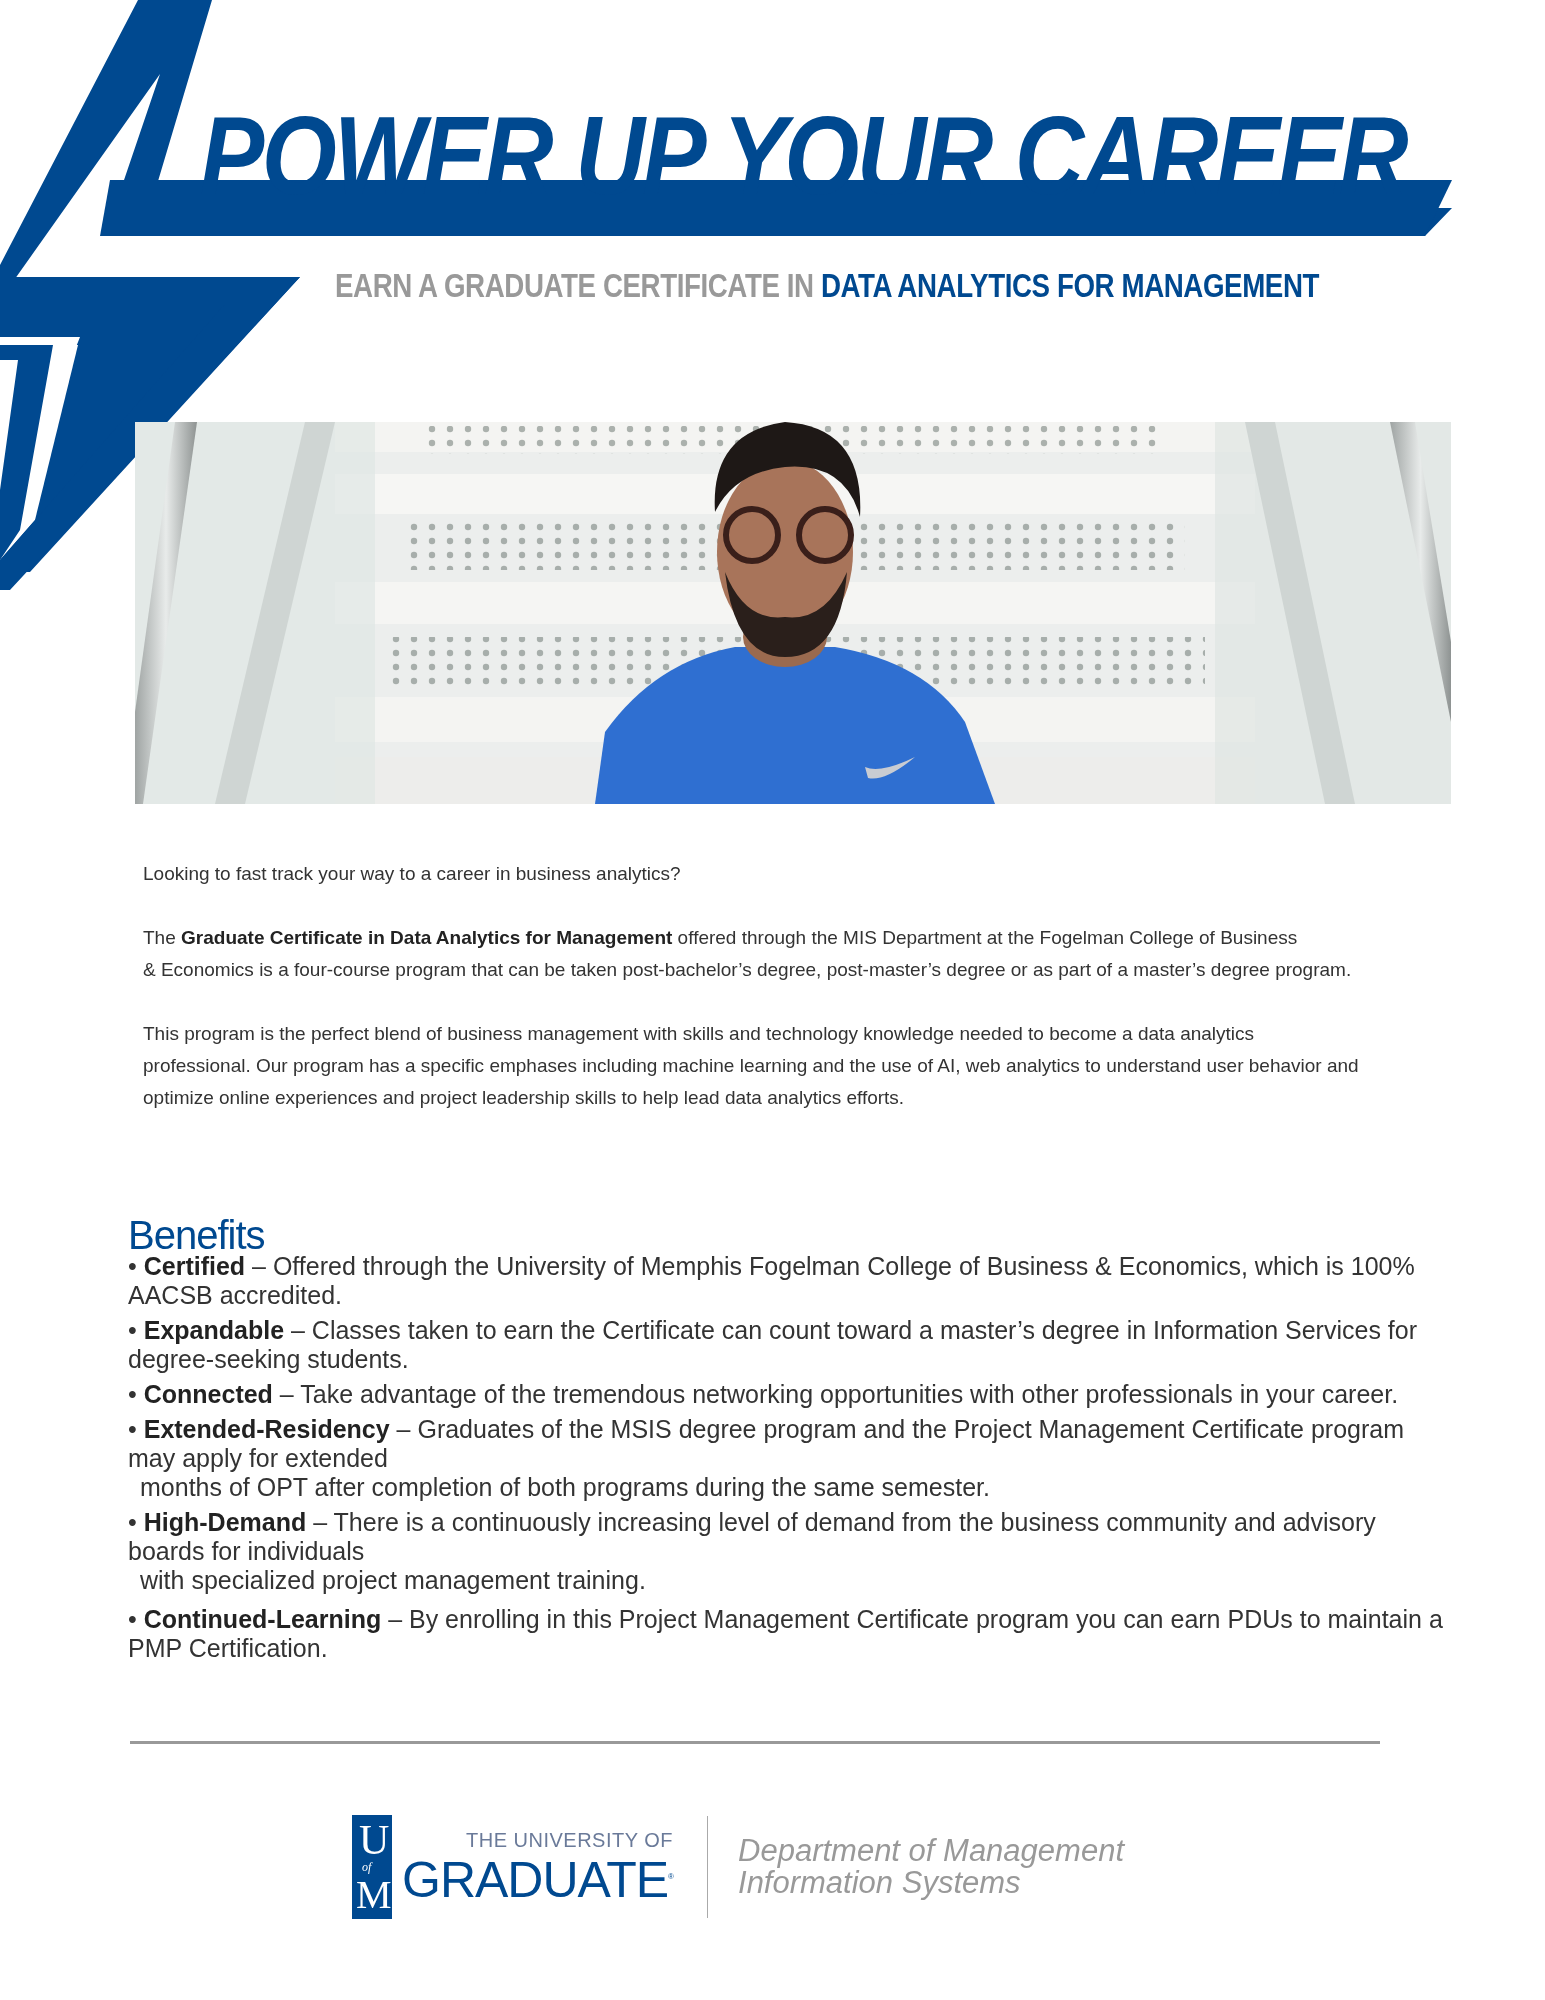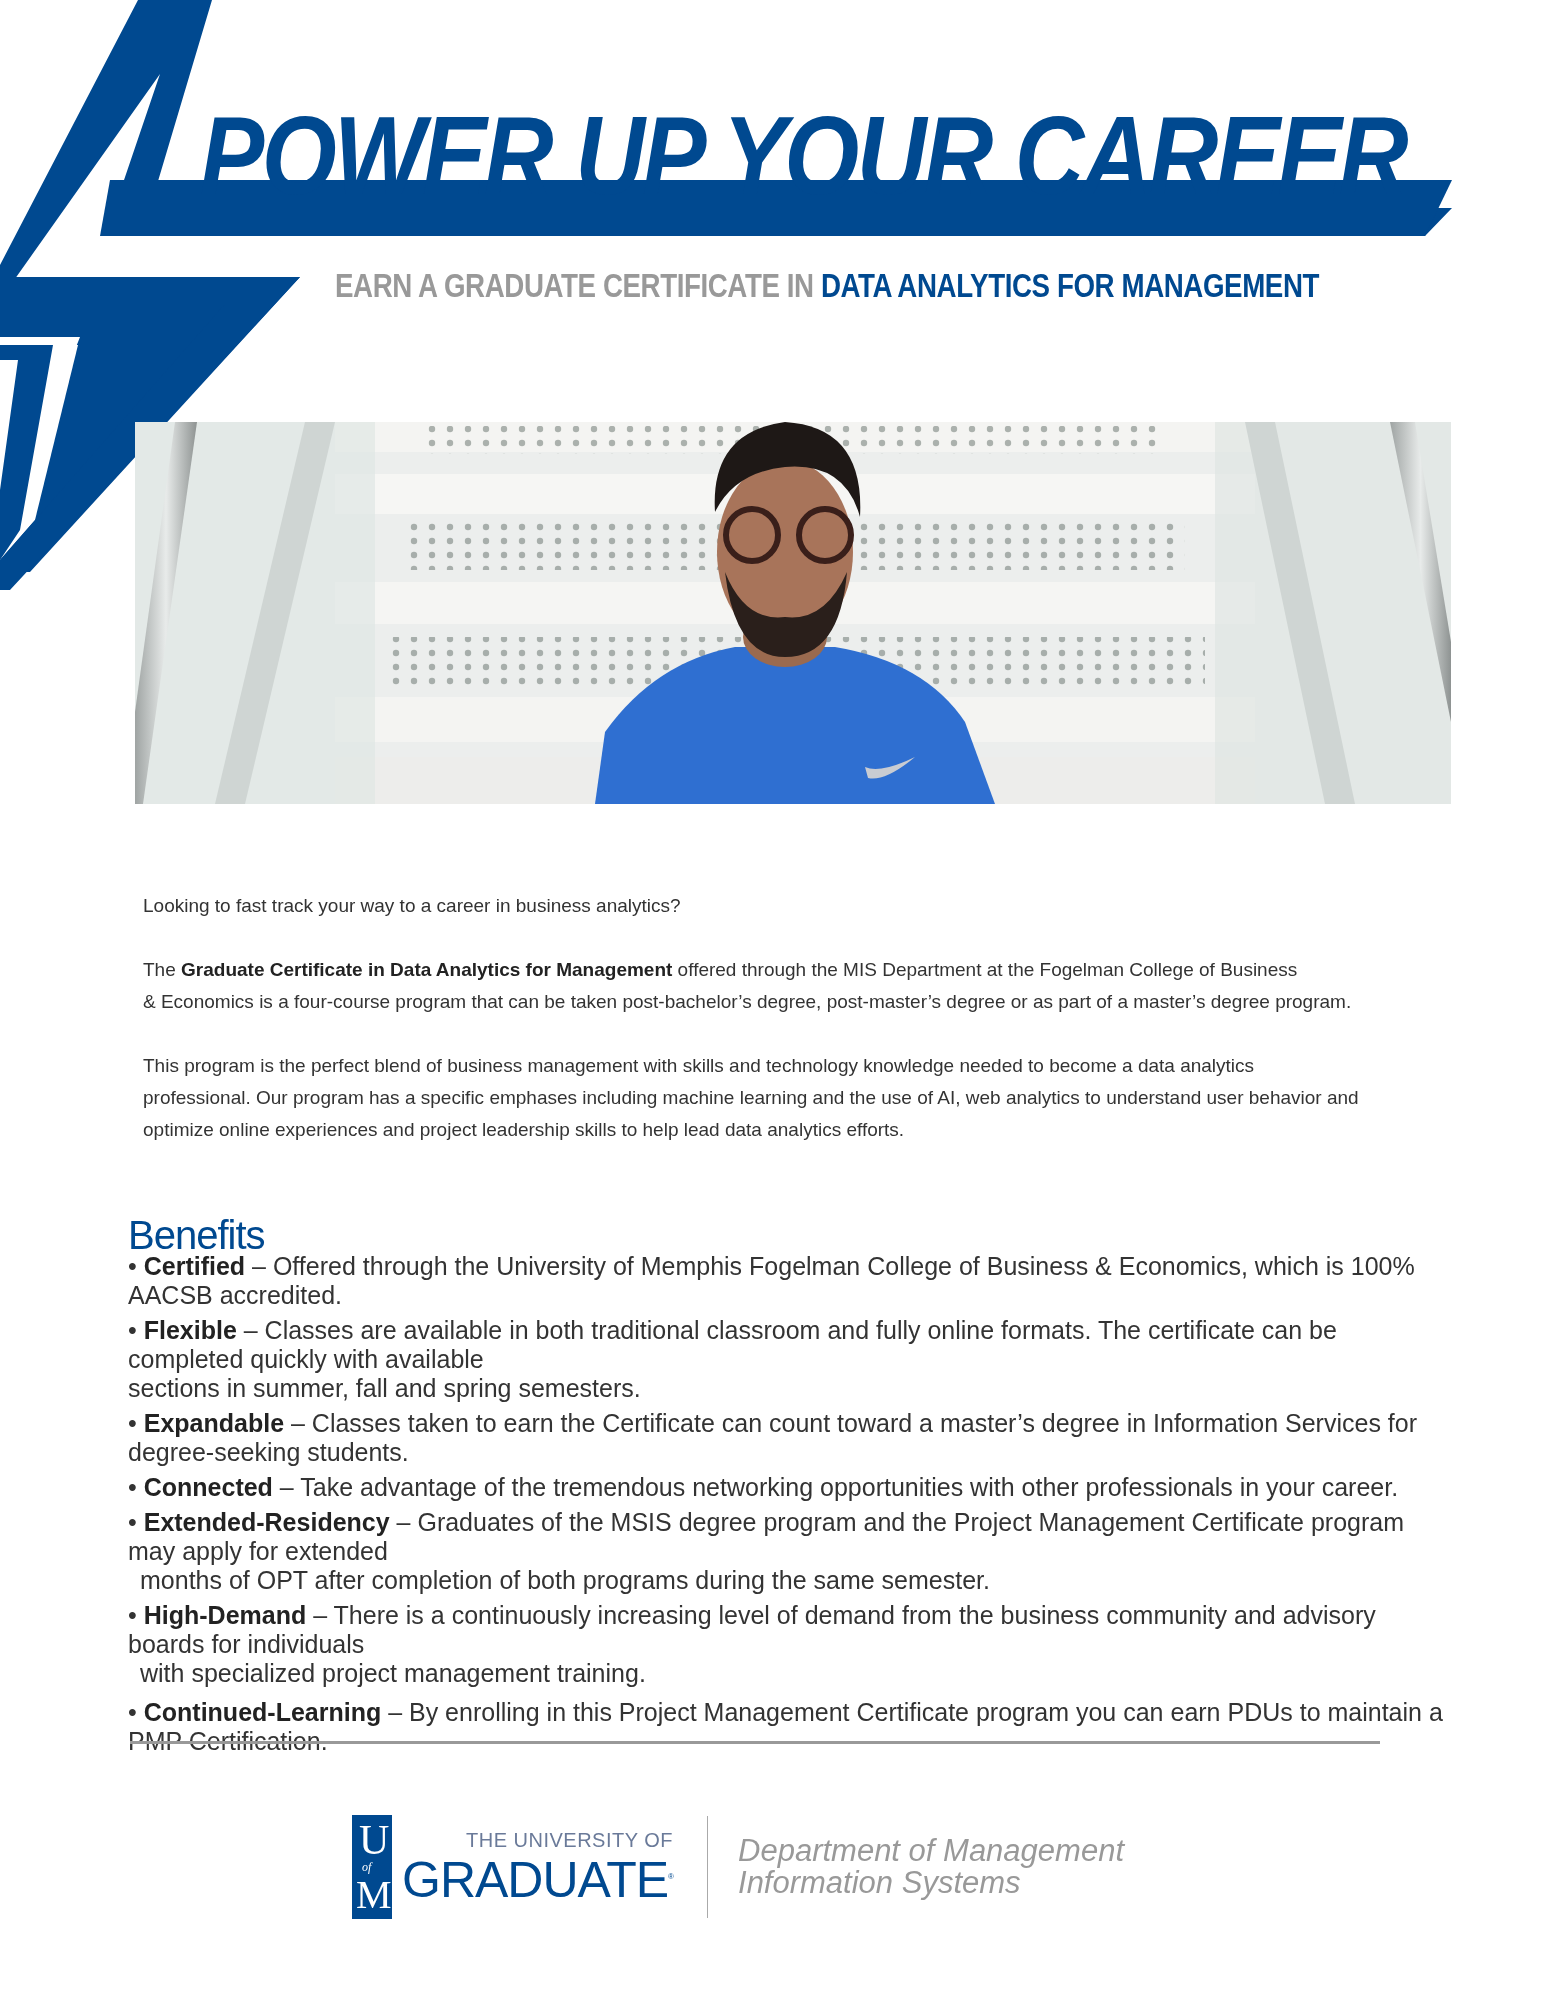--- a/index.html
+++ b/index.html
@@ -19,21 +19,21 @@
     transform: scaleX(0.84); transform-origin: left center;
   }
   .subtitle .grey { color: #999999; }
   .subtitle .blue { color: #004990; }
 
   .photo { position: absolute; left: 135px; top: 422px; width: 1316px; height: 382px; overflow: hidden;
            background: linear-gradient(180deg,#e9eceb 0%,#f3f4f2 40%,#e4e7e5 100%); }
   .photo svg { width: 100%; height: 100%; display: block; }
 
   .intro { position: absolute; left: 143px; top: 858px; width: 1320px;
-           font-size: 19px; line-height: 32px; color: #333333; margin-top: 32px; }
+           font-size: 19px; line-height: 32px; color: #333333; }
   .intro p { margin: 0 0 32px 0; }
   .intro b { color: #222; }
 
   .benefits-title { position: absolute; left: 128px; top: 1210px; font-size: 40px; line-height: 50px;
                     color: #004990; font-weight: 400; letter-spacing: -1px; }
   .benefits { position: absolute; left: 128px; top: 1252px; width: 1330px; font-size: 25px; line-height: 29px; color: #333; }
   .benefit { margin: 0 0 6px 0; }
   .benefit.gap { margin-top: 10px; }
   .benefit b { color: #222; }
   .benefit .indent { padding-left: 12px; }
@@ -121,21 +121,20 @@
   <p>
     <span>This program is the perfect blend of business management with skills and technology knowledge needed to become a data analytics</span><br>
     <span>professional. Our program has a specific emphases including machine learning and the use of AI, web analytics to understand user behavior and</span><br>
     <span>optimize online experiences and project leadership skills to help lead data analytics efforts.</span>
   </p>
 </div>
 
 <div class="benefits-title">Benefits</div>
 <div class="benefits" id="benefits-list">
     <div class="benefit"><span>•</span> <b>Certified</b><span> – Offered through the University of Memphis Fogelman College of Business &amp; Economics, which is 100% AACSB accredited.</span></div>
-    <div class="benefit"><span>•</span> <b>Flexible</b><span> – Classes are available in both traditional classroom and fully online formats. The certificate can be completed quickly with available</span><br><span>sections in summer, fall and spring semesters.</span></div>
     <div class="benefit"><span>•</span> <b>Expandable</b><span> – Classes taken to earn the Certificate can count toward a master’s degree in Information Services for degree-seeking students.</span></div>
     <div class="benefit"><span>•</span> <b>Connected</b><span> – Take advantage of the tremendous networking opportunities with other professionals in your career.</span></div>
     <div class="benefit"><span>•</span> <b>Extended-Residency</b><span> – Graduates of the MSIS degree program and the Project Management Certificate program may apply for extended</span><br><span class="indent">months of OPT after completion of both programs during the same semester.</span></div>
     <div class="benefit"><span>•</span> <b>High-Demand</b><span> – There is a continuously increasing level of demand from the business community and advisory boards for individuals</span><br><span class="indent">with specialized project management training.</span></div>
     <div class="benefit gap"><span>•</span> <b>Continued-Learning</b><span> – By enrolling in this Project Management Certificate program you can earn PDUs to maintain a PMP Certification.</span></div>
   </div>
 
 <div class="rule"></div>
 
 <div class="footer">

